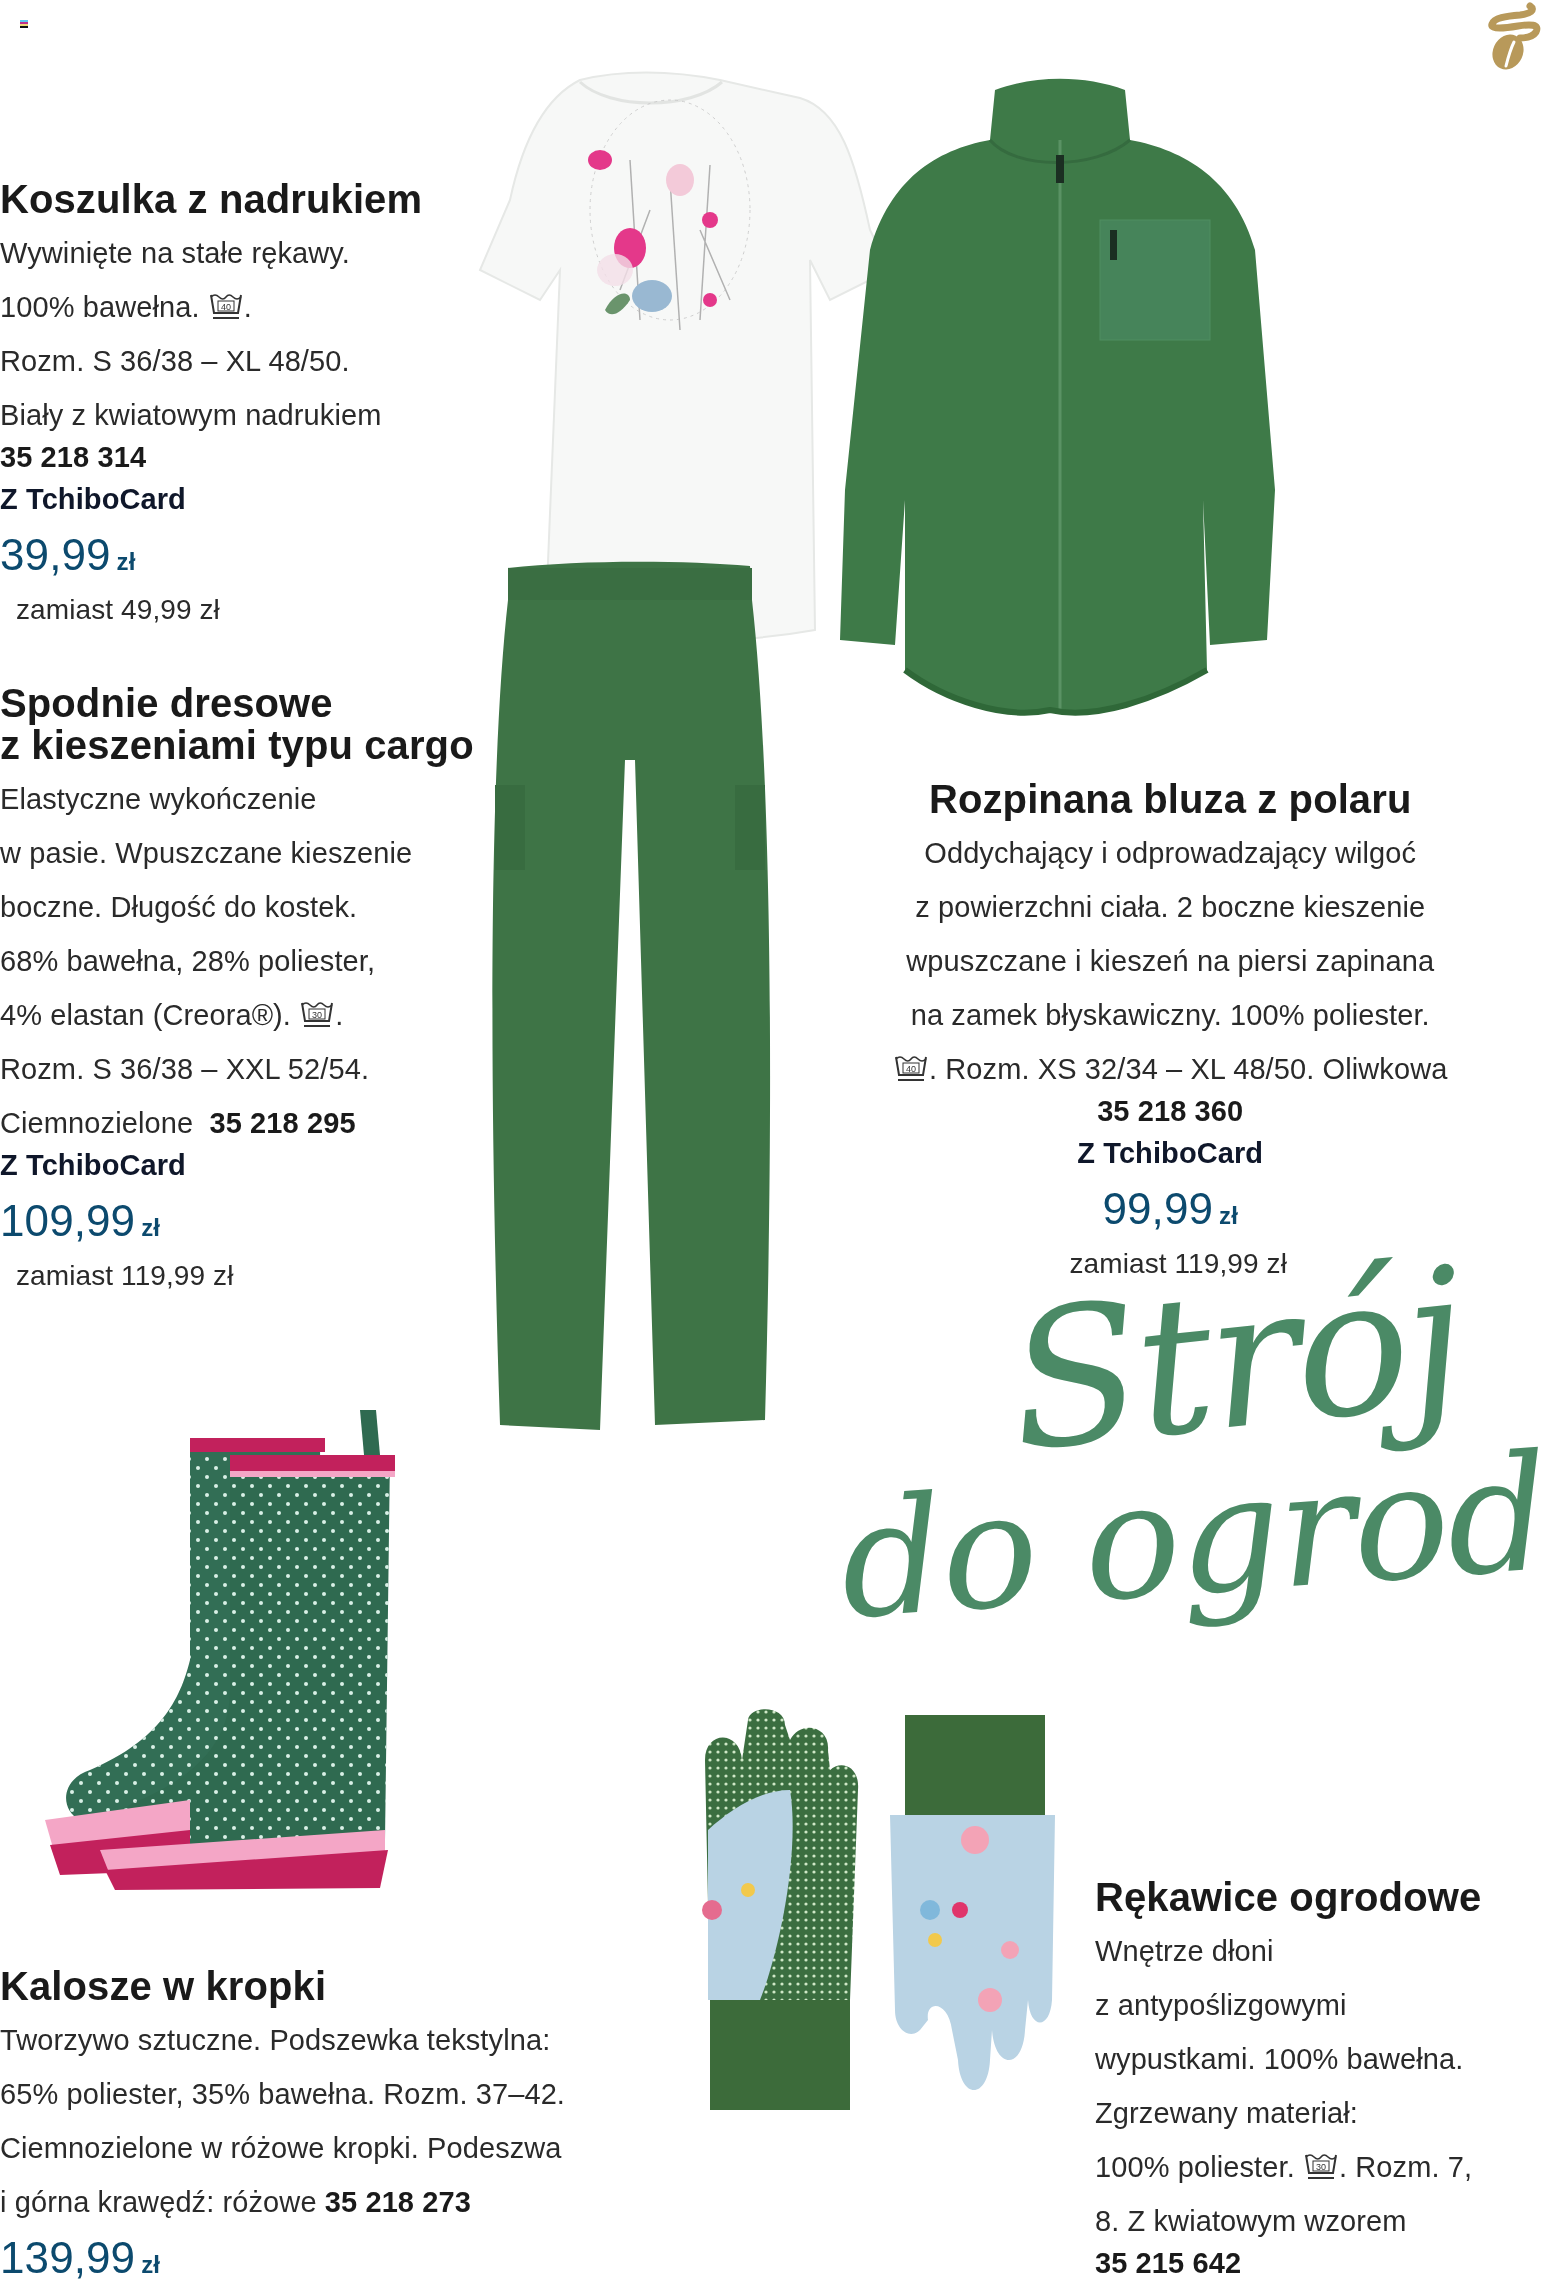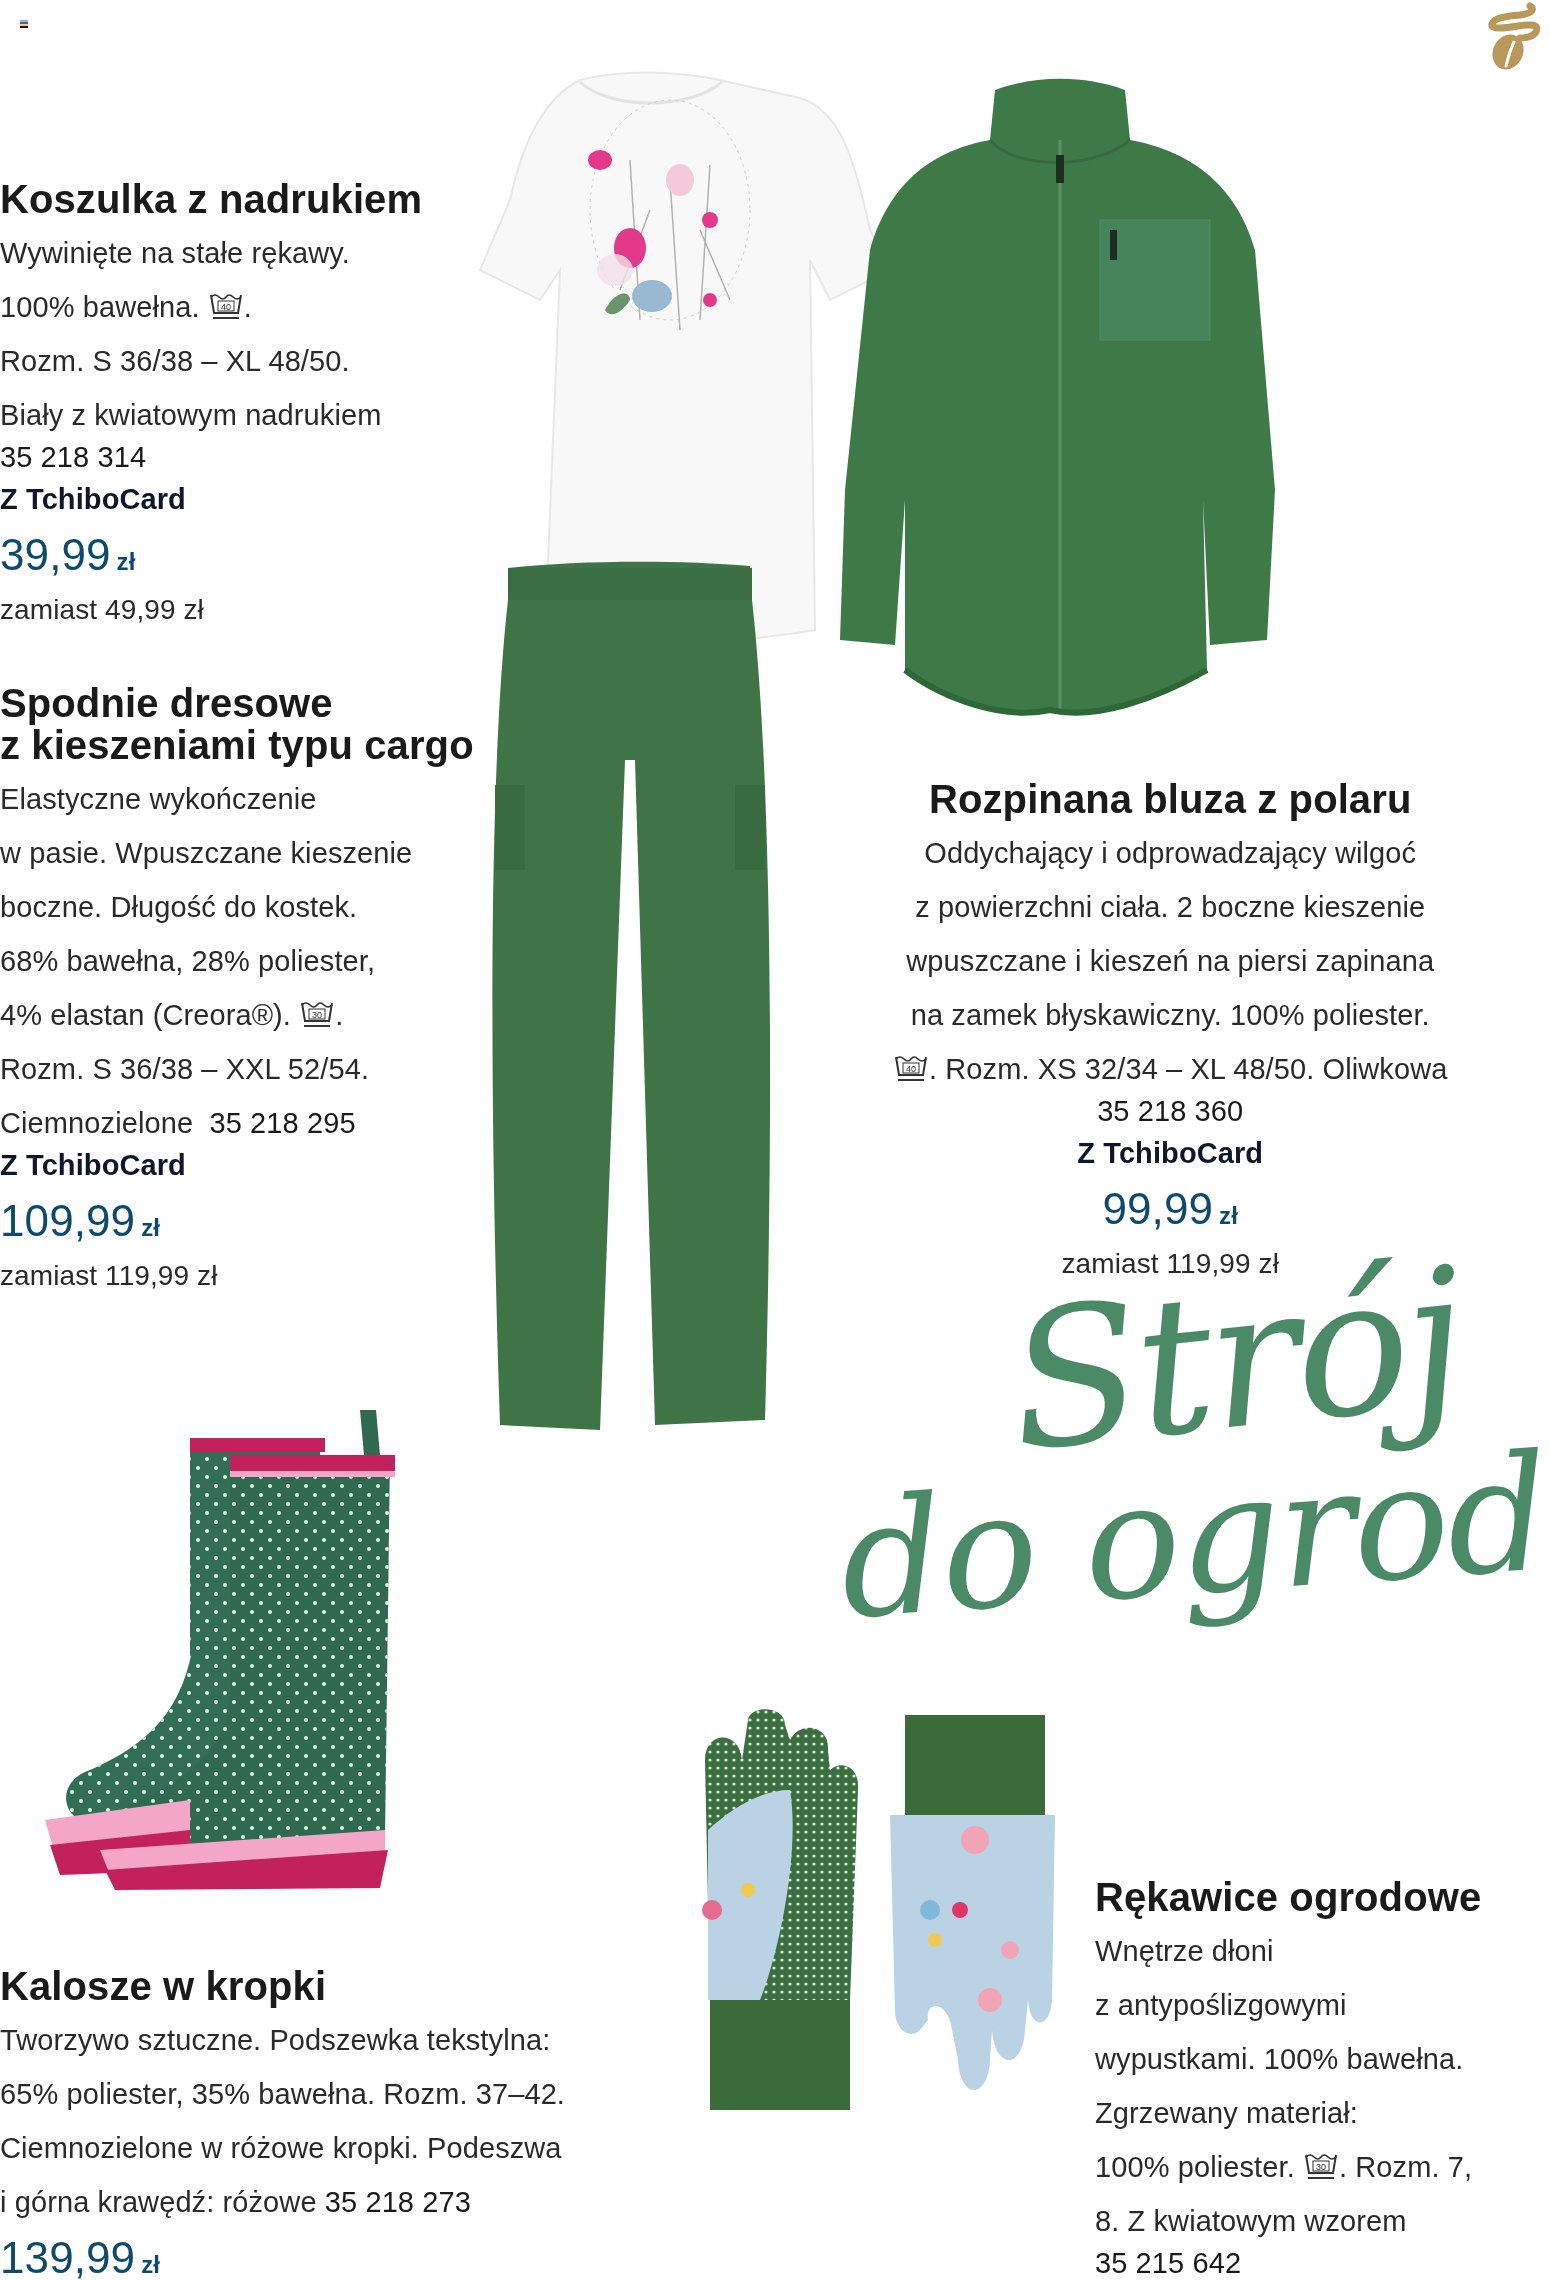--- a/index.html
+++ b/index.html
@@ -12,25 +12,25 @@
   .regmark { left: 20px; top: 20px; width: 8px; height: 9px; display: flex; flex-direction: column; }
   .regmark span { display: block; height: 2px; width: 8px; }
 
   
   .logo { left: 1470px; top: 2px; width: 80px; height: 70px; }
 
   
   .block { font-size: 29px; line-height: 42px; letter-spacing: 0.1px; }
   .block .title { font-weight: bold; font-size: 40px; line-height: 42px; color: #1a1a1a; }
   .block .line { color: #2a2a2a; white-space: nowrap; margin-top: 12px; }
-  .block .code { font-weight: normal; color: #1a1a1a; }
+  .block .code { font-weight: bold; color: #1a1a1a; }
   .block .card { font-weight: bold; color: #0f172a; }
   .block .price { font-size: 44px; line-height: 58px; margin-top: 6px; color: #0c4a6e; white-space: nowrap; }
   .block .price .cur { font-size: 24px; font-weight: bold; margin-left: 6px; }
-  .block .was { color: #2a2a2a; font-size: 28px; line-height: 38px; }
+  .block .was { color: #2a2a2a; font-size: 28px; line-height: 38px; margin-left: 16px; }
 
   .wash { display: inline-block; vertical-align: -4px; width: 36px; height: 30px; }
 
   
   .headline { left: 840px; top: 1270px; width: 660px; height: 440px; }
   .headline .w1, .headline .w2 {
     position: absolute; font-family: "DejaVu Serif", serif; font-style: italic;
     color: #4b8a66; white-space: nowrap;
   }
   .headline .w1 { left: 170px; top: -20px; font-size: 190px; transform: rotate(-6deg); letter-spacing: -4px; }

